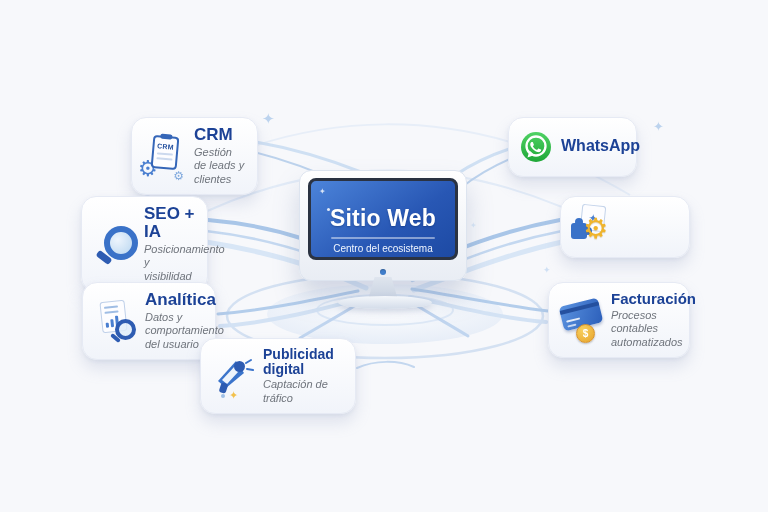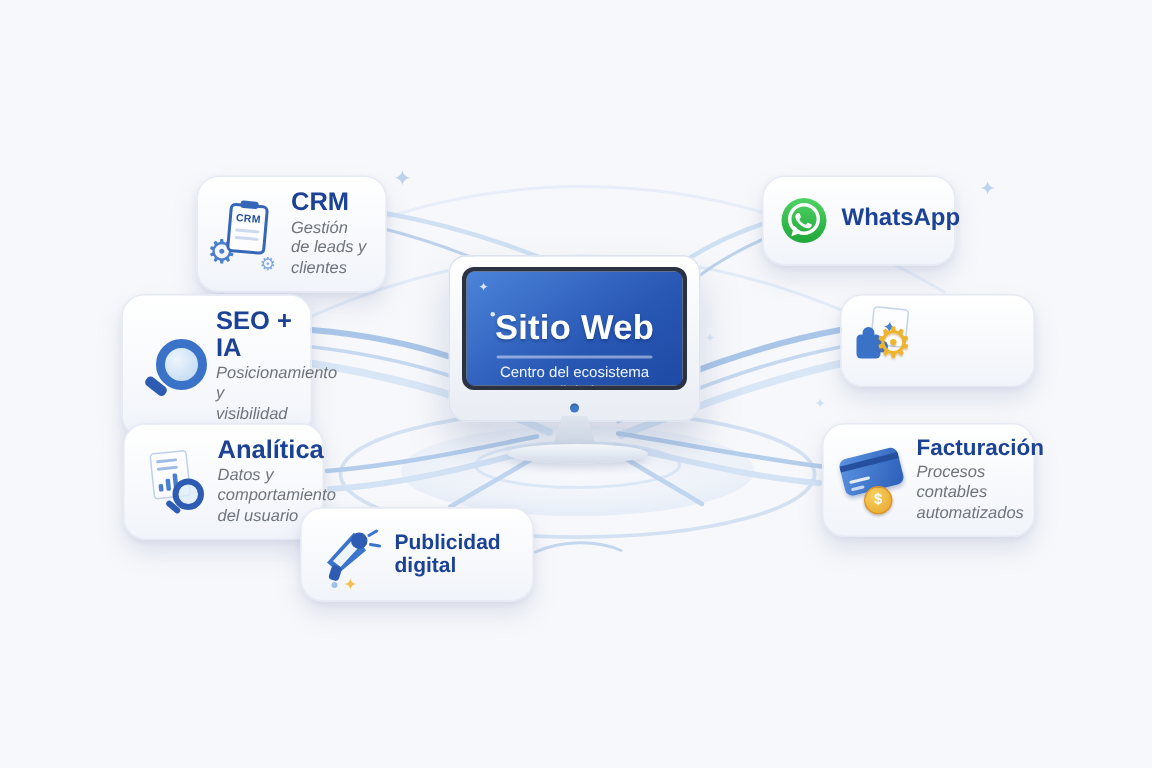--- a/index.html
+++ b/index.html
@@ -222,20 +222,21 @@
         <circle cx="28.5" cy="12.5" r="5.5" fill="#2e5cb2"></circle>
         <rect x="9" y="29" width="7" height="10" rx="2.5" fill="#2e5cb2" transform="rotate(18 12.5 34)"></rect>
         <path d="M35,9 l5,-3" stroke="#3b74cb" stroke-width="2" stroke-linecap="round"></path>
         <path d="M36,15 l6,1" stroke="#3b74cb" stroke-width="2" stroke-linecap="round"></path>
       </svg>
       <span class="mega-spark">✦</span>
       <span class="mega-dot"></span>
     </div>
     <div class="txt">
       <div class="t" style="font-size:14px">Publicidad digital</div>
+      <div class="d">Captación de tráfico</div>
     </div>
   </div>
 
   <div class="card" style="left:508px;top:117px;width:129px;min-height:60px">
     <div class="ic" style="width:34px;height:34px">
       <svg class="wa-ic" width="34" height="34" viewBox="0 0 34 34">
         <defs>
           <linearGradient id="wag" x1="0" y1="0" x2="0" y2="1">
             <stop offset="0%" stop-color="#4fd264"></stop>
               <stop offset="100%" stop-color="#1fa738"></stop>

